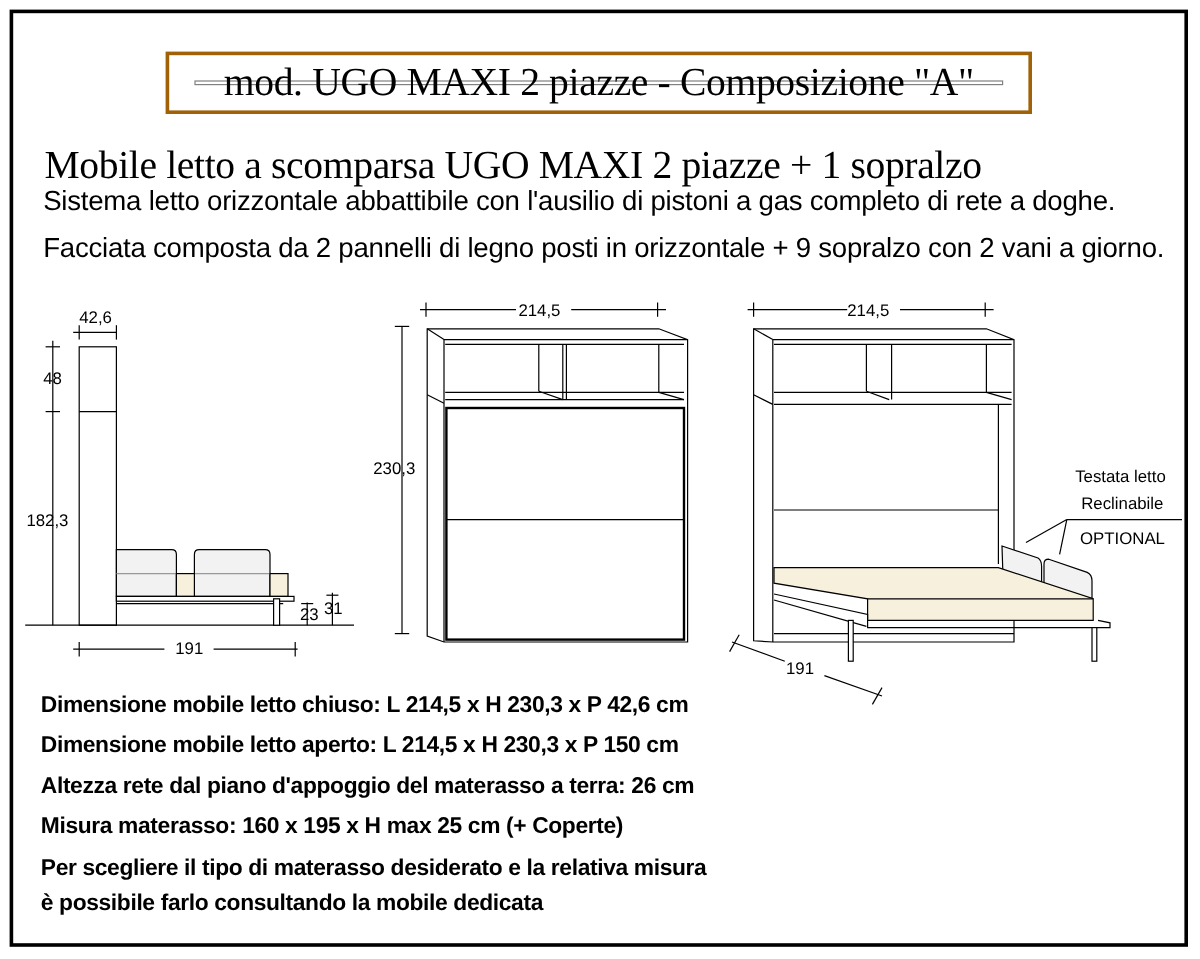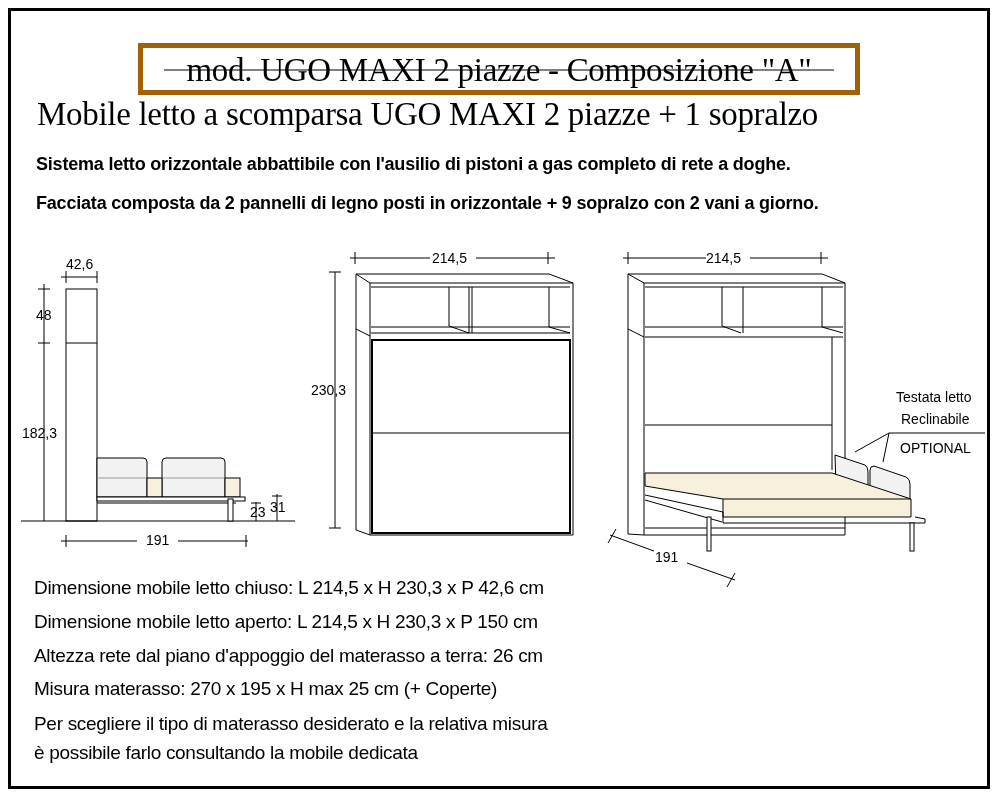--- a/index.html
+++ b/index.html
@@ -1,24 +1,24 @@
 <!DOCTYPE html>
 <html><head>
 <meta charset="utf-8">
 <style>
   html,body{margin:0;padding:0;background:#fff;}
   body{width:1000px;height:799px;position:relative;overflow:hidden;font-family:"Liberation Sans",sans-serif;color:#000;}
   .frame{position:absolute;left:8px;top:8px;width:976px;height:775px;border:3px solid #000;box-sizing:content-box;}
-  .title-box{position:absolute;left:138px;top:43px;width:722px;height:52px;border:5px solid #a16207;box-sizing:border-box;padding:21px;}
+  .title-box{position:absolute;left:138px;top:43px;width:722px;height:52px;border:3px solid #a16207;box-sizing:border-box;padding:21px;}
   .title-inner{width:100%;height:100%;border:1px solid #808080;box-sizing:border-box;display:flex;align-items:center;justify-content:center;font-family:"Liberation Serif",serif;font-size:33px;letter-spacing:-0.3px;}
-  .headline{position:absolute;left:37px;top:96px;font-family:"Liberation Serif",serif;font-size:33px;white-space:nowrap;letter-spacing:-0.3px;}
-  .sub{position:absolute;left:36px;font-size:18px;white-space:nowrap;letter-spacing:-0.2px;font-weight:bold;}
+  .headline{position:absolute;left:37px;top:120px;font-family:"Liberation Serif",serif;font-size:33px;white-space:nowrap;letter-spacing:-0.3px;}
+  .sub{position:absolute;left:36px;font-size:23px;white-space:nowrap;letter-spacing:-0.2px;}
   .sub1{top:154px;}
   .sub2{top:193px;}
-  .spec{position:absolute;left:34px;font-size:19px;white-space:nowrap;letter-spacing:-0.3px;}
+  .spec{position:absolute;left:34px;font-size:19px;white-space:nowrap;letter-spacing:-0.3px;font-weight:bold;}
   svg{position:absolute;left:0;top:0;}
   .dim{font-family:"Liberation Sans",sans-serif;font-size:14px;fill:#000;}
   .note{font-family:"Liberation Sans",sans-serif;font-size:14px;fill:#000;}
 </style>
 </head>
 <body>
 
 <div class="frame"></div>
 
 <div class="title-box">
@@ -160,15 +160,15 @@
   <text class="dim" x="706" y="263">214,5</text>
   <text class="dim" x="655" y="562">191</text>
   <text class="note" x="896" y="402">Testata letto</text>
   <text class="note" x="901" y="424">Reclinabile</text>
   <text class="note" x="900" y="453">OPTIONAL</text>
 </svg>
 
 <div class="spec" style="top:577px;">Dimensione mobile letto chiuso: L 214,5 x H 230,3 x P 42,6 cm</div>
 <div class="spec" style="top:611px;">Dimensione mobile letto aperto: L 214,5 x H 230,3 x P 150 cm</div>
 <div class="spec" style="top:645px;">Altezza rete dal piano d'appoggio del materasso a terra: 26 cm</div>
-<div class="spec" style="top:678px;">Misura materasso: 270 x 195 x H max 25 cm (+ Coperte)</div>
+<div class="spec" style="top:678px;">Misura materasso: 160 x 195 x H max 25 cm (+ Coperte)</div>
 <div class="spec" style="top:713px;text-align:center;">Per scegliere il tipo di materasso desiderato e la relativa misura</div>
 <div class="spec" style="top:742px;">è possibile farlo consultando la mobile dedicata</div>
 
 </body></html>

